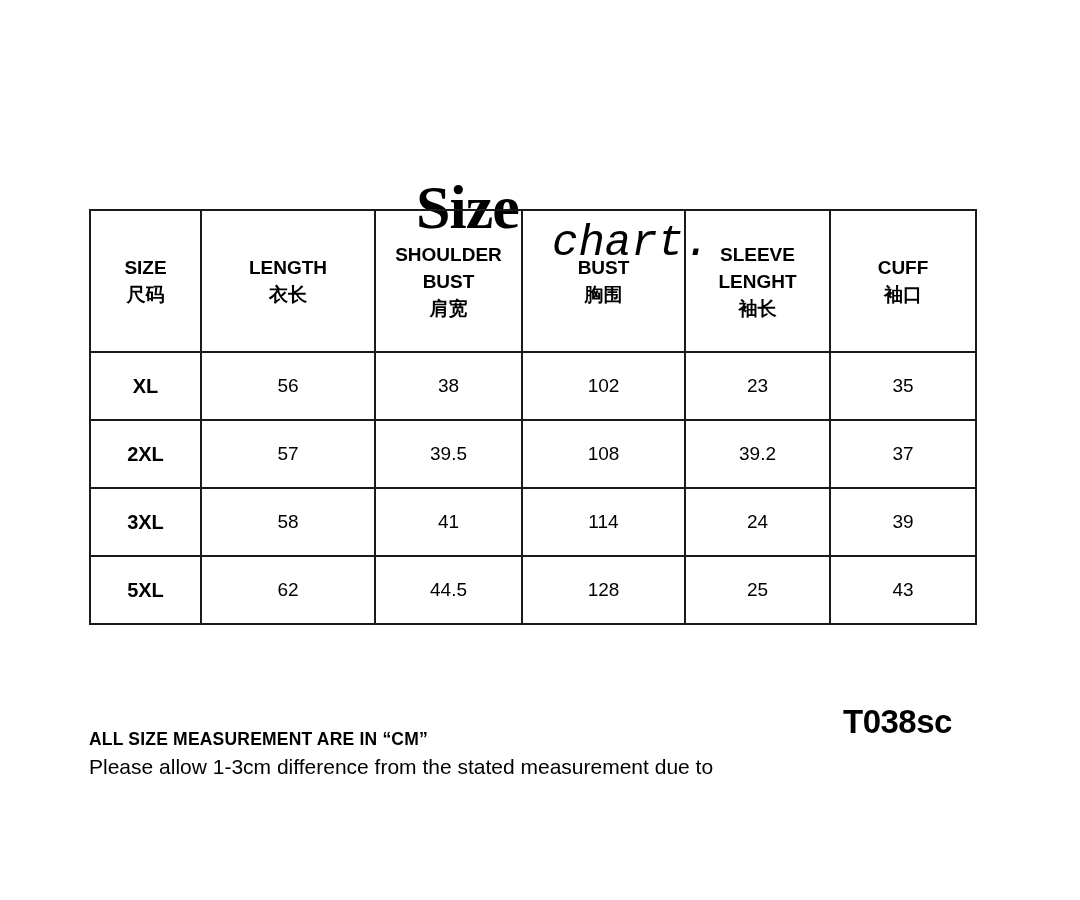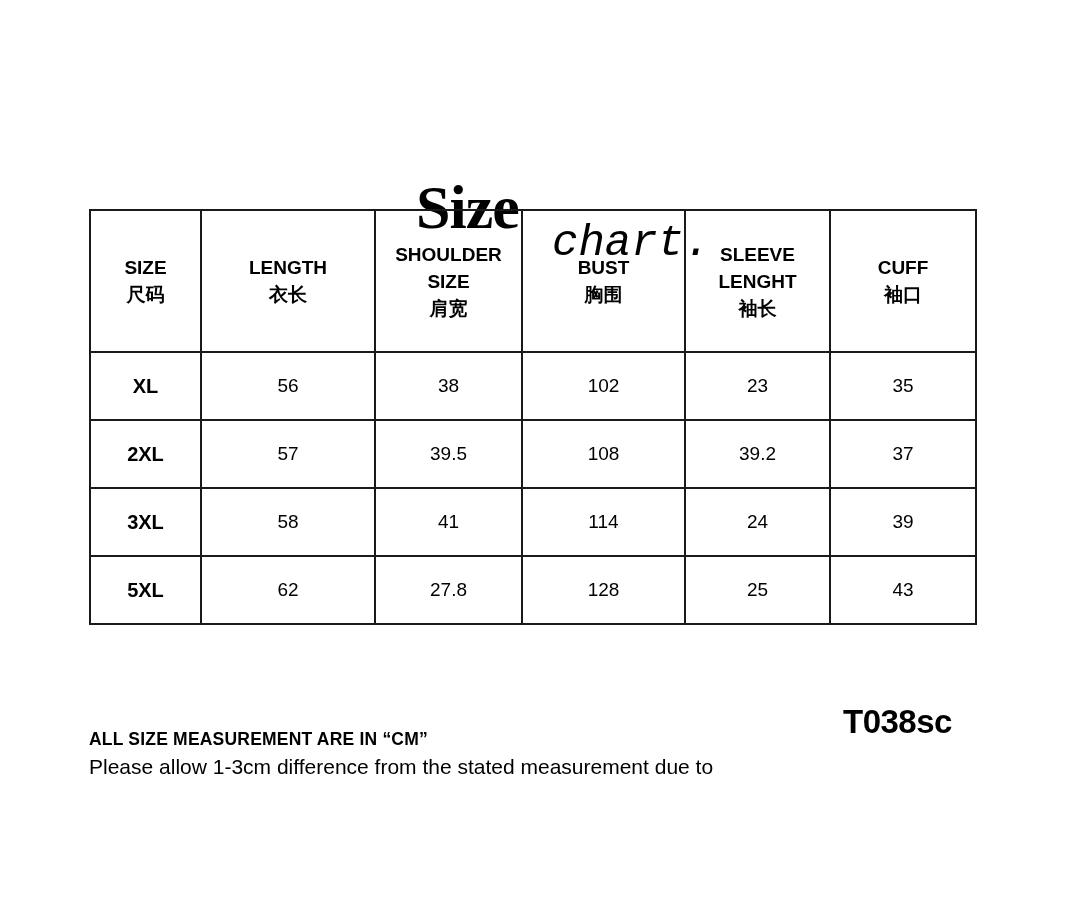--- a/index.html
+++ b/index.html
@@ -143,21 +143,21 @@
       <tr>
         <th>
           <span class="en">SIZE</span>
           <span class="cn">尺码</span>
         </th>
         <th>
           <span class="en">LENGTH</span>
           <span class="cn">衣长</span>
         </th>
         <th>
-          <span class="en">SHOULDER SIZE</span>
+          <span class="en">SHOULDER BUST</span>
           <span class="cn">肩宽</span>
         </th>
         <th>
           <span class="en">BUST</span>
           <span class="cn">胸围</span>
         </th>
         <th>
           <span class="en">SLEEVE LENGHT</span>
           <span class="cn">袖长</span>
         </th>
@@ -188,21 +188,21 @@
         <td class="size-col">3XL</td>
         <td class="val">58</td>
         <td class="val">41</td>
         <td class="val">114</td>
         <td class="val">24</td>
         <td class="val">39</td>
       </tr>
       <tr>
         <td class="size-col">5XL</td>
         <td class="val">62</td>
-        <td class="val">27.8</td>
+        <td class="val">44.5</td>
         <td class="val">128</td>
         <td class="val">25</td>
         <td class="val">43</td>
       </tr>
     </tbody>
   </table>
 </div>
 
 <div class="footer">
   <div class="line-strong">ALL SIZE MEASUREMENT ARE IN  “CM”</div>

